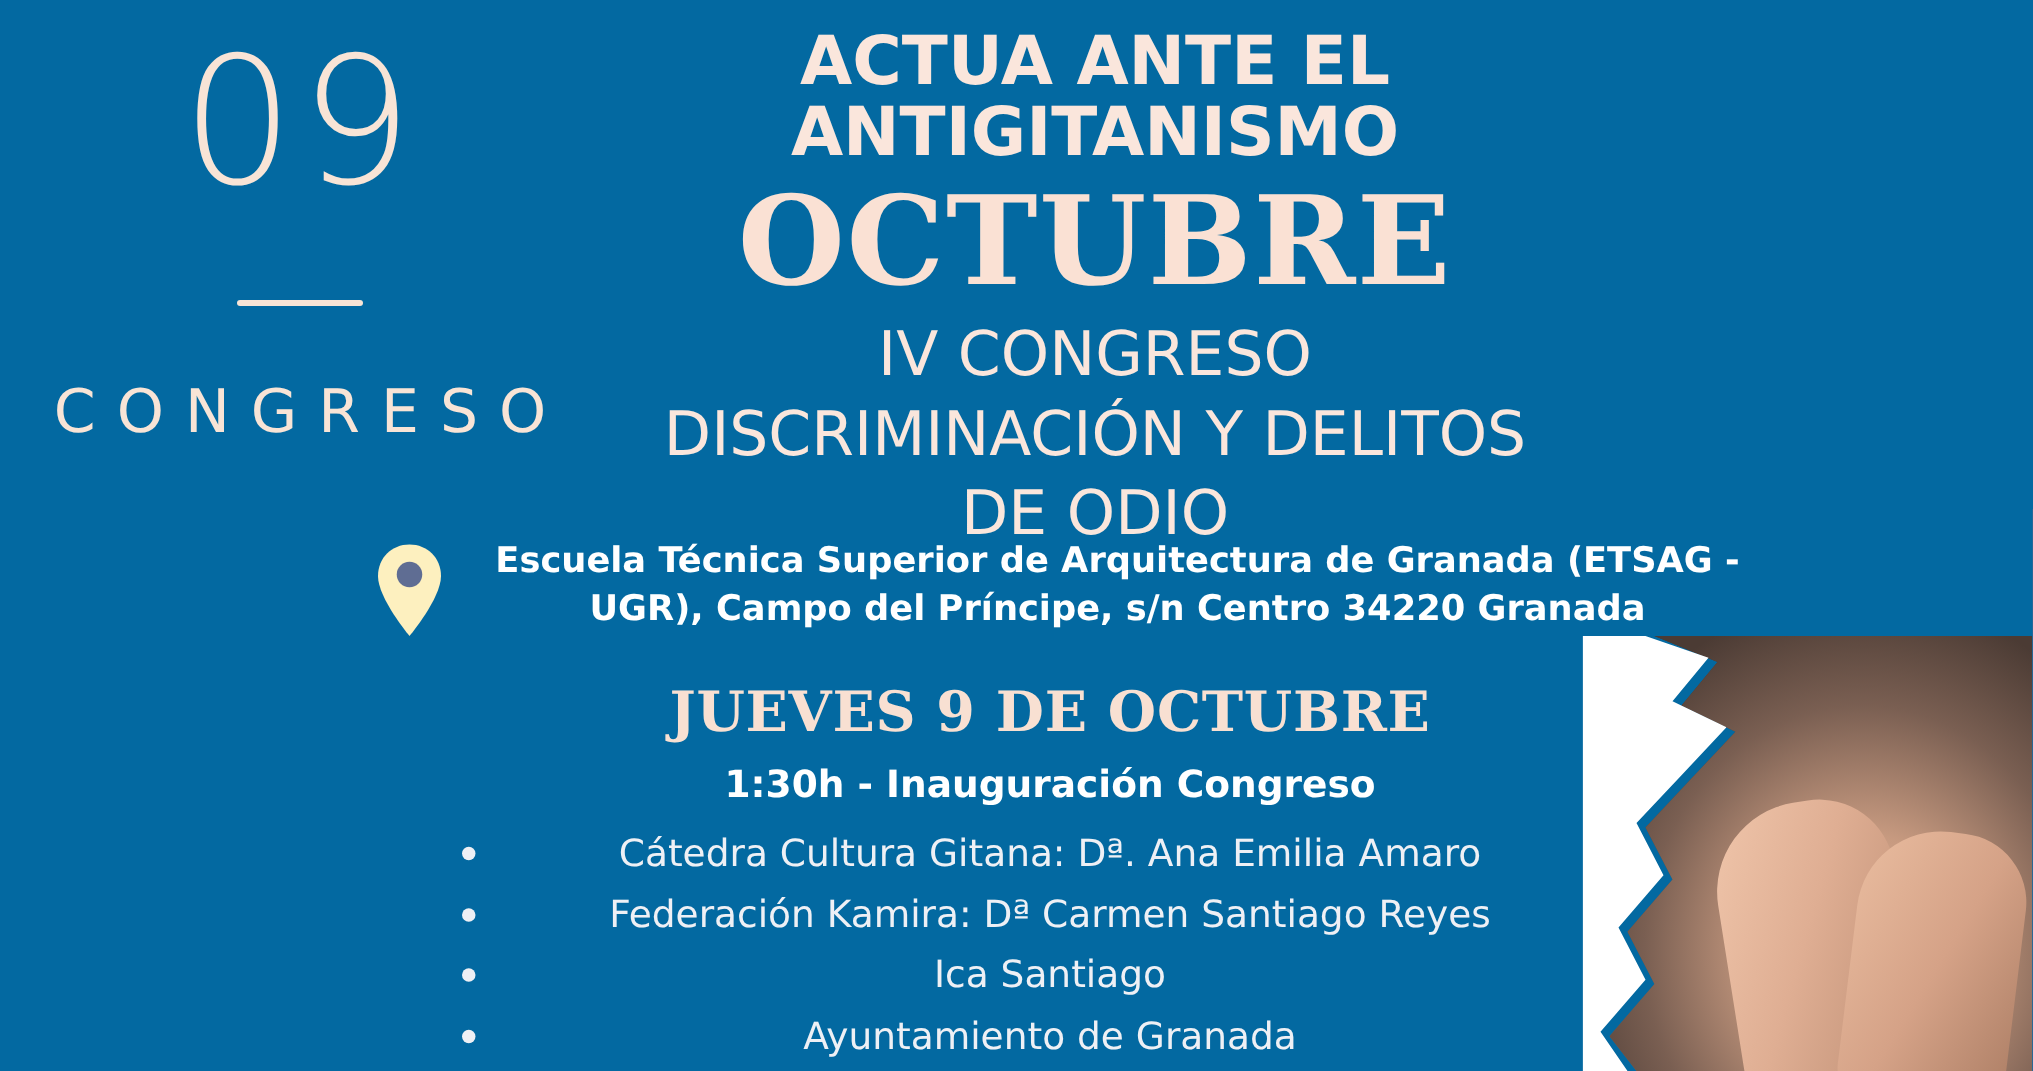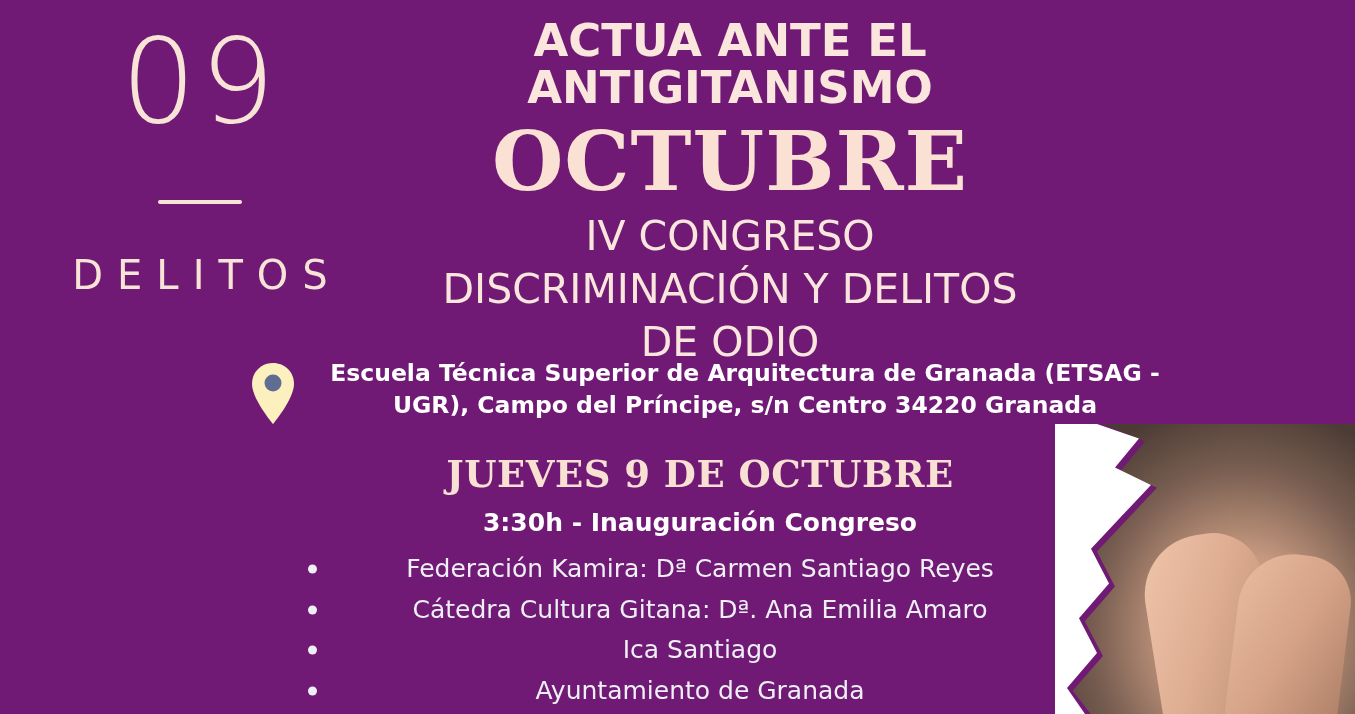--- a/index.html
+++ b/index.html
@@ -11,21 +11,21 @@
     height: 714px;
     overflow: hidden;
     background: #5d6b91;
     font-family: "Liberation Sans", sans-serif;
     position: relative;
   }
   .poster {
     position: relative;
     width: 1355px;
     height: 714px;
-    background: #701a75;
+    background: #0369a1;
     overflow: hidden;
   }
 
   
   .date-block {
     position: absolute;
     left: 0;
     top: 0;
     width: 400px;
     height: 330px;
@@ -218,21 +218,21 @@
   }
 </style>
 </head>
 <body>
 
 <div class="poster">
 
   <div class="date-block">
     <div class="date-day">09</div>
     <div class="date-rule"></div>
-    <div class="date-month">DELITOS</div>
+    <div class="date-month">CONGRESO</div>
   </div>
 
   <div class="header">
     <div class="kicker">ACTUA ANTE EL</div>
     <div class="kicker">ANTIGITANISMO</div>
     <div class="program">OCTUBRE</div>
     <div class="congress">IV CONGRESO</div>
     <div class="congress">DISCRIMINACIÓN Y DELITOS</div>
     <div class="congress">DE ODIO</div>
   </div>
@@ -242,29 +242,29 @@
       <svg width="46" height="64" viewBox="0 0 46 64" xmlns="http://www.w3.org/2000/svg">
         <path d="M23 1 C11 1 2 10 2 22 C2 37 23 62 23 62 C23 62 44 37 44 22 C44 10 35 1 23 1 Z" fill="#fdf0bf"></path>
         <circle cx="23" cy="21" r="8.5" fill="#5f6d93"></circle>
       </svg>
     </div>
     <div class="venue-text">Escuela Técnica Superior de Arquitectura de Granada (ETSAG - UGR), Campo del Príncipe, s/n Centro 34220 Granada</div>
   </div>
 
   <div class="agenda">
     <div class="day-heading">JUEVES 9 DE OCTUBRE</div>
-    <div class="session-title">3:30h - Inauguración Congreso</div>
+    <div class="session-title">1:30h - Inauguración Congreso</div>
     <ul class="bullets">
       <li>
         <span class="dot"></span>
+        <span>Cátedra Cultura Gitana: Dª. Ana Emilia Amaro</span>
+      </li>
+      <li>
+        <span class="dot"></span>
         <span>Federación Kamira: Dª  Carmen Santiago Reyes</span>
-      </li>
-      <li>
-        <span class="dot"></span>
-        <span>Cátedra Cultura Gitana: Dª. Ana Emilia Amaro</span>
       </li>
       <li>
         <span class="dot"></span>
         <span>Ica Santiago</span>
       </li>
       <li>
         <span class="dot"></span>
         <span>Ayuntamiento de Granada</span>
       </li>
     </ul>

